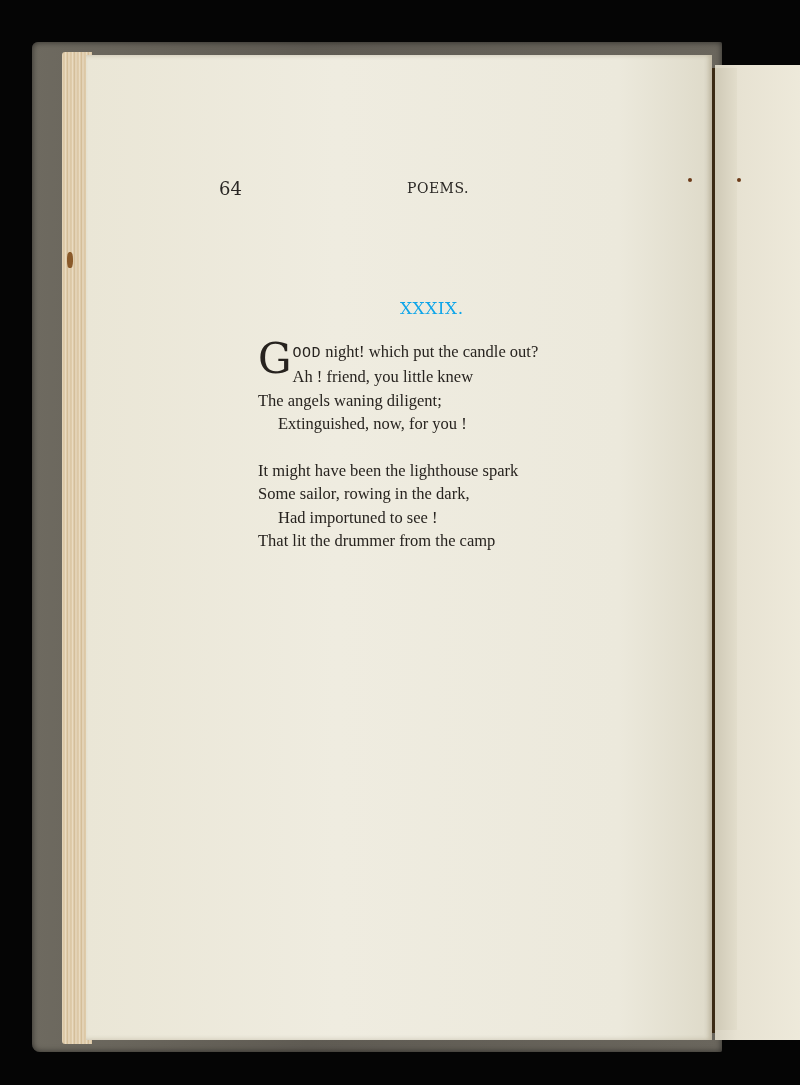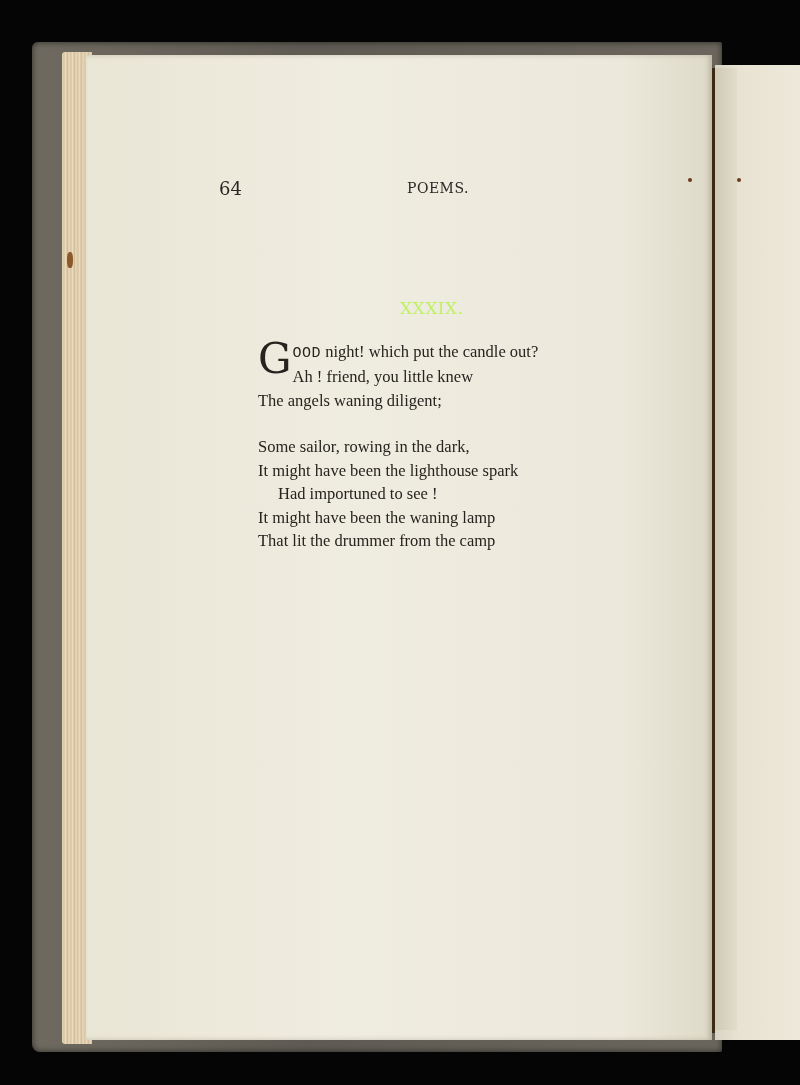--- a/index.html
+++ b/index.html
@@ -50,21 +50,21 @@
       color: #2a2724; font-size: 16px;
     }
     .page-number { position: absolute; left: 0; top: 0; font-size: 18px; }
     .running-title {
       position: absolute; right: 0; top: 2px; font-size: 14px;
       letter-spacing: 0.5px;
       margin-left: 20px;
     }
     .poem-number {
       position: absolute; top: 298px; left: 400px;
-      font-size: 17px; color: #bef264; letter-spacing: 0.5px;
+      font-size: 17px; color: #0ea5e9; letter-spacing: 0.5px;
     }
     .poem {
       position: absolute; left: 258px; top: 340px;
       color: #27231f; font-size: 16.5px; line-height: 23.5px;
       font-family: "Liberation Serif", serif;
     }
     .stanza { margin-bottom: 23px; }
     .line { white-space: nowrap; }
     .indent-2 { padding-left: 52px; }
     .indent-1 { padding-left: 20px; }
@@ -95,21 +95,21 @@
 
 <div class="poem-number">XXXIX.</div>
 
 <div class="poem">
   <div class="stanza">
     <div class="line first-line">
       <span class="dropcap">G</span><span class="smallcaps">OOD</span><span> night!  which put the candle out?</span>
     </div>
     <div class="line indent-1">Ah !  friend, you little knew</div>
     <div class="line">The angels waning diligent;</div>
+    <div class="line indent-1">Extinguished, now, for you !</div>
   </div>
   <div class="stanza">
+    <div class="line">It might have been the lighthouse spark</div>
     <div class="line">Some sailor, rowing in the dark,</div>
-    <div class="line">It might have been the lighthouse spark</div>
     <div class="line indent-1">Had importuned to see !</div>
-    <div class="line">It might have been the waning lamp</div>
     <div class="line">That lit the drummer from the camp</div>
   </div>
 </div>
 
 </body></html>

